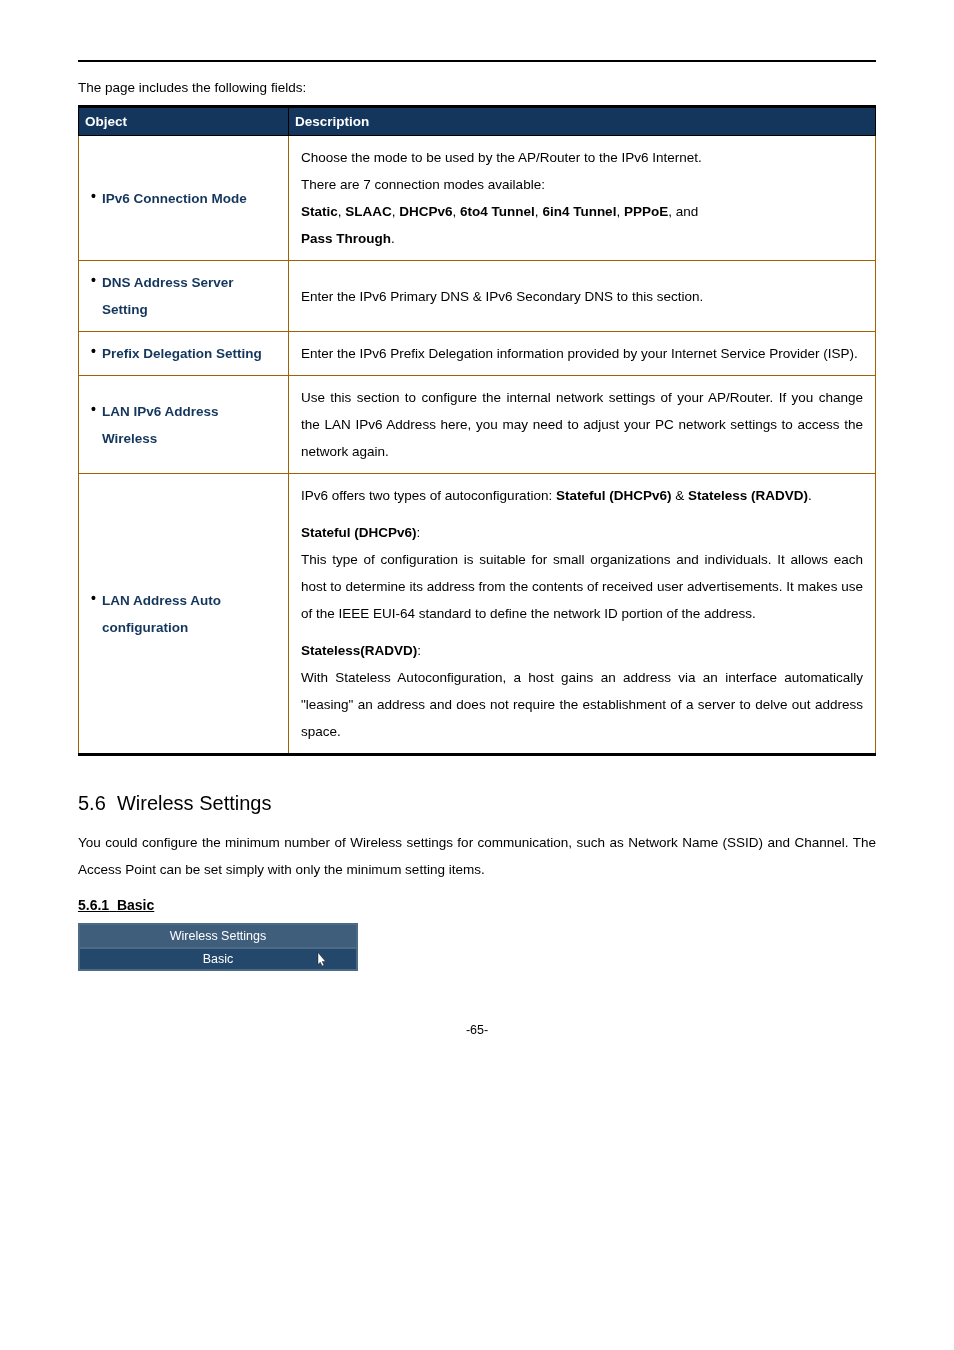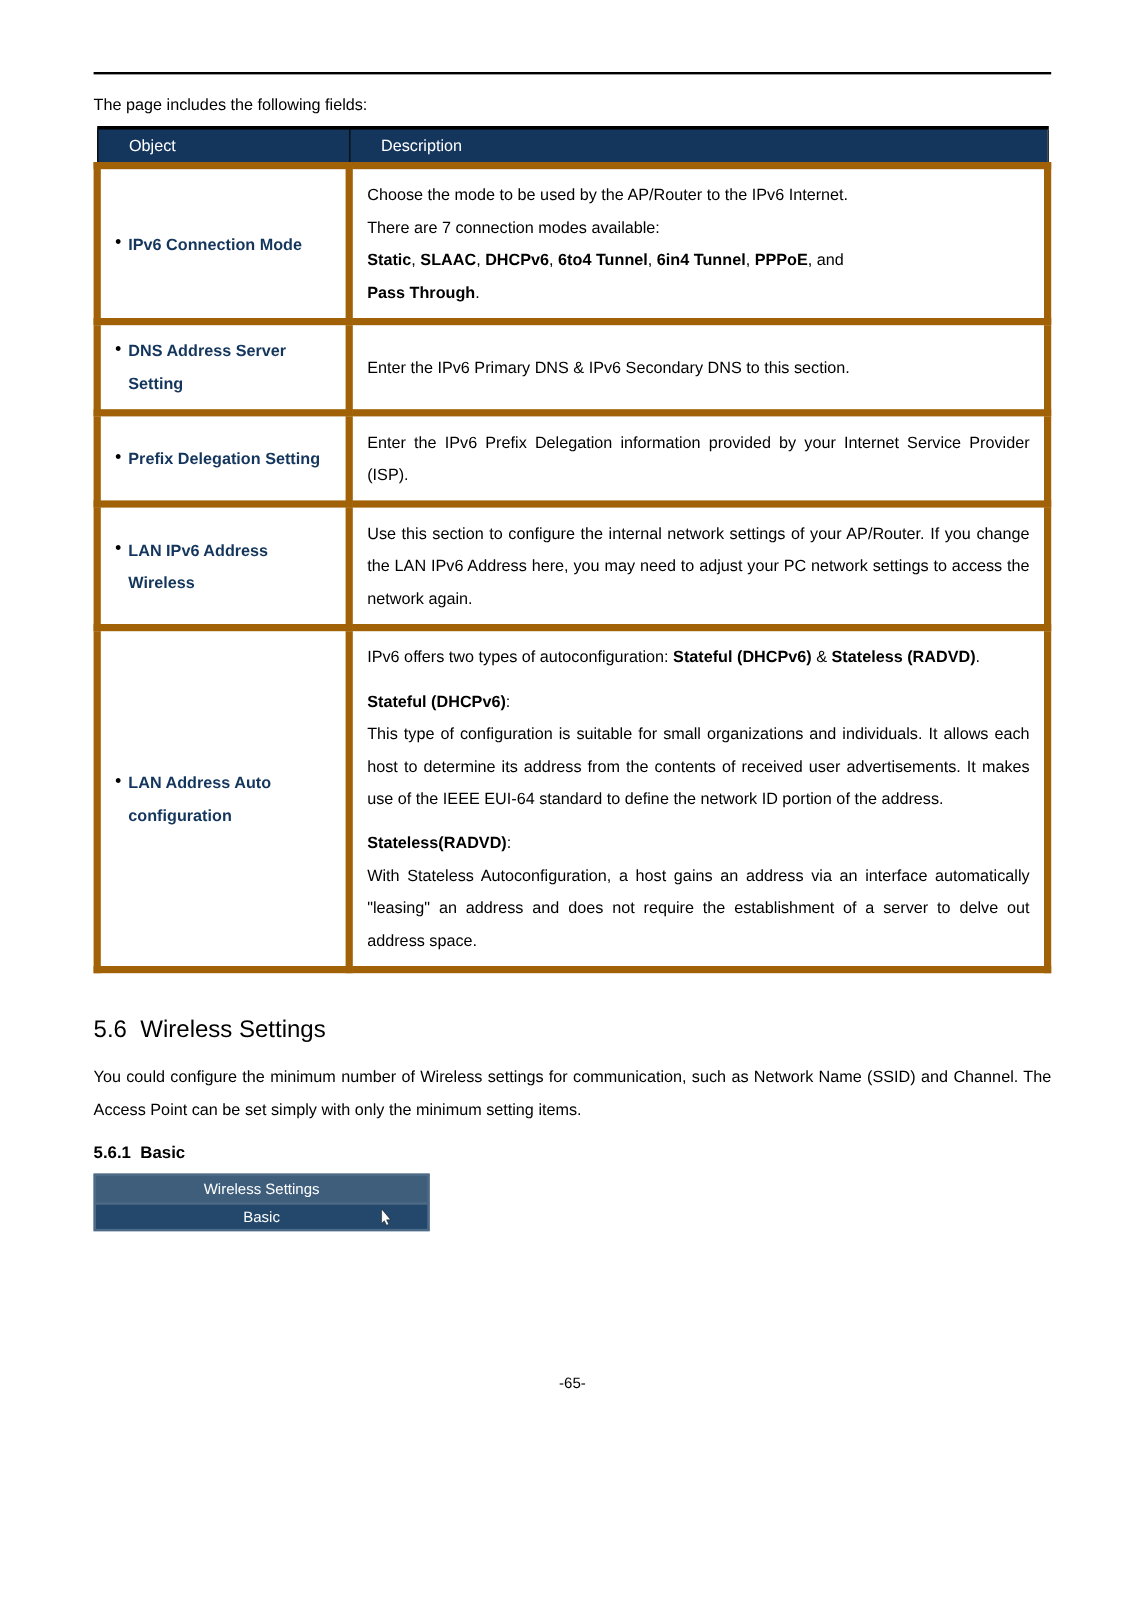--- a/index.html
+++ b/index.html
@@ -17,36 +17,36 @@
   table.main {
     width: 100%;
     border-collapse: collapse;
     border-top: 3px solid #000;
     border-bottom: 3px solid #000;
   }
   table.main th {
     background: #14365d;
     color: #fff;
     text-align: left;
-    font-weight: normal;
-    padding: 6px 26px;
+    font-weight: bold;
+    padding: 6px 6px;
     border: 1px solid #000;
   }
   table.main td {
-    border: 6px solid #a16207;
+    border: 1px solid #a16207;
     padding: 8px 12px;
     vertical-align: middle;
     line-height: 2.0;
   }
   .obj-cell { width: 210px; color: #14365d; font-weight: bold; vertical-align: middle; }
   .obj-item { display: flex; align-items: flex-start; gap: 6px; }
   .bullet { font-size: 14px; line-height: 1.6; color: #000;}
   .section-head { font-size: 20px; font-weight: normal; margin-top: 36px; margin-bottom: 14px; }
   .body-text { line-height: 2.0; text-align: justify; }
-  .subhead { font-size: 14px; font-weight: bold; margin-top: 14px; margin-bottom: 10px; }
+  .subhead { font-size: 14px; font-weight: bold; margin-top: 14px; margin-bottom: 10px; text-decoration: underline; }
   .menu-box {
     width: 280px;
     border: 2px solid #4d6a86;
     background: #3f5e7c;
     font-size: 12.5px;
   }
   .menu-title {
     color: #fff;
     text-align: center;
     padding: 4px 0;
@@ -66,21 +66,21 @@
     color: #fff;
   }
   .menu-row:last-child { border-bottom: none; }
   .cursor {
     position: absolute;
     right: 26px;
     top: 1px;
     font-size: 16px;
   }
   .cursor svg { width: 18px; height: 20px; }
-  .pagenum { text-align: center; margin-top: 120px; font-size: 12.5px; }
+  .pagenum { text-align: center; margin-top: 52px; font-size: 12.5px; }
   .justify { text-align: justify; }
   b { font-weight: bold; }
 </style>
 </head>
 <body>
 
 <div class="top-rule"></div>
 
 <p class="intro">The page includes the following fields:</p>
 

